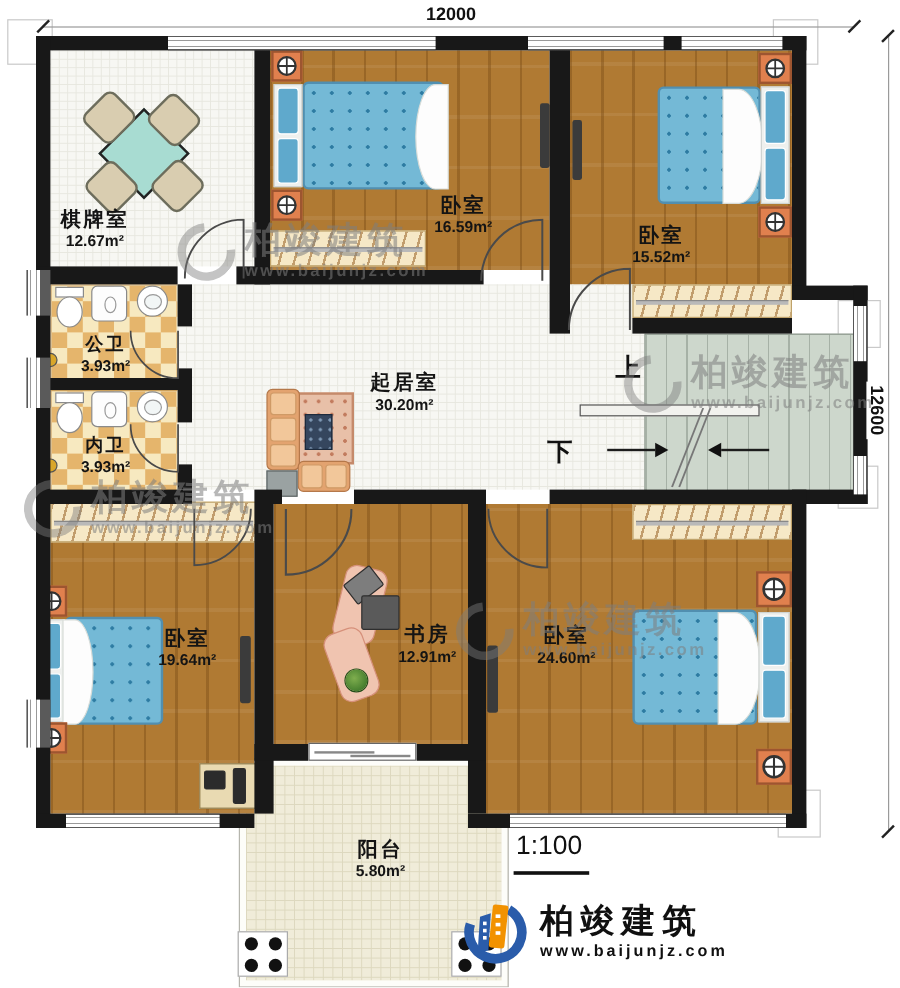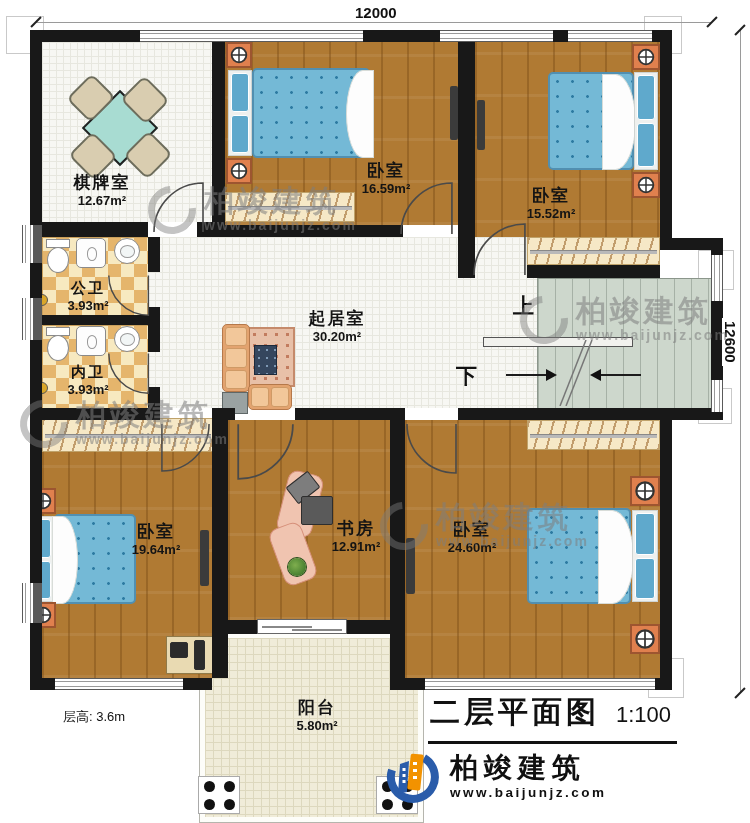--- a/index.html
+++ b/index.html
@@ -295,21 +295,21 @@
   <div class="door" style="left:160px;top:422px;width:50px;height:50px"><svg viewBox="0 0 52 52" width="50" height="50">
         <path d="M2,2 L2,51 A49,49 0 0 0 51,2" fill="none" stroke="#4a4a4a" stroke-width="1.6"></path>
       </svg></div>
   <div class="door" style="left:236px;top:422px;width:58px;height:58px"><svg viewBox="0 0 52 52" width="58" height="58">
         <path d="M2,2 L2,51 A49,49 0 0 0 51,2" fill="none" stroke="#4a4a4a" stroke-width="1.6"></path>
       </svg></div>
   <div class="door" style="left:406px;top:422px;width:52px;height:52px;transform:scaleX(-1)"><svg viewBox="0 0 52 52" width="52" height="52">
         <path d="M2,2 L2,51 A49,49 0 0 0 51,2" fill="none" stroke="#4a4a4a" stroke-width="1.6"></path>
       </svg></div>
 
-  <div class="rlabel" style="left:102px;top:191px">
+  <div class="rlabel" style="left:79px;top:191px">
       <div class="nm">棋牌室</div>
       <div class="ar">12.67m²</div>
     </div>
   <div class="rlabel" style="left:386px;top:179px">
       <div class="nm">卧室</div>
       <div class="ar">16.59m²</div>
     </div>
   <div class="rlabel" style="left:551px;top:204px">
       <div class="nm">卧室</div>
       <div class="ar">15.52m²</div>
@@ -375,25 +375,23 @@
   <div class="dimline" style="left:35px;top:22px;width:677px;height:1px"></div>
   <div class="tick" style="left:29px;top:21px"></div>
   <div class="tick" style="left:705px;top:21px"></div>
   <div class="dimtext" style="left:352px;top:4px">12000</div>
   <div class="dimline" style="left:740px;top:30px;width:1px;height:663px"></div>
   <div class="tick" style="left:733px;top:29px"></div>
   <div class="tick" style="left:733px;top:692px"></div>
   <div class="dimtext" style="left:722px;top:318px;writing-mode:vertical-rl;padding:3px 0">12600</div>
 
   <div id="info-block">
-    <div>层高: 3.6m</div>
   </div>
 
   <div id="title-block">
-    <span class="t">二层平面图</span>
     <span class="s">1:100</span>
   </div>
 
   <div id="logo-block">
     <svg width="62" height="58" viewBox="0 0 62 58">
       <path d="M14,22 A22,22 0 1 0 46,10" fill="none" stroke="#2a5caa" stroke-width="8"></path>
       <polygon points="22,16 31,13 29,44 20,46" fill="#2a5caa"></polygon>
       <rect x="31" y="6" width="13" height="36" rx="2" fill="#f29200" transform="rotate(6 37 24)"></rect>
       <rect x="24.5" y="20" width="3" height="3" fill="#fff"></rect>
         <rect x="24.5" y="26" width="3" height="3" fill="#fff"></rect>

